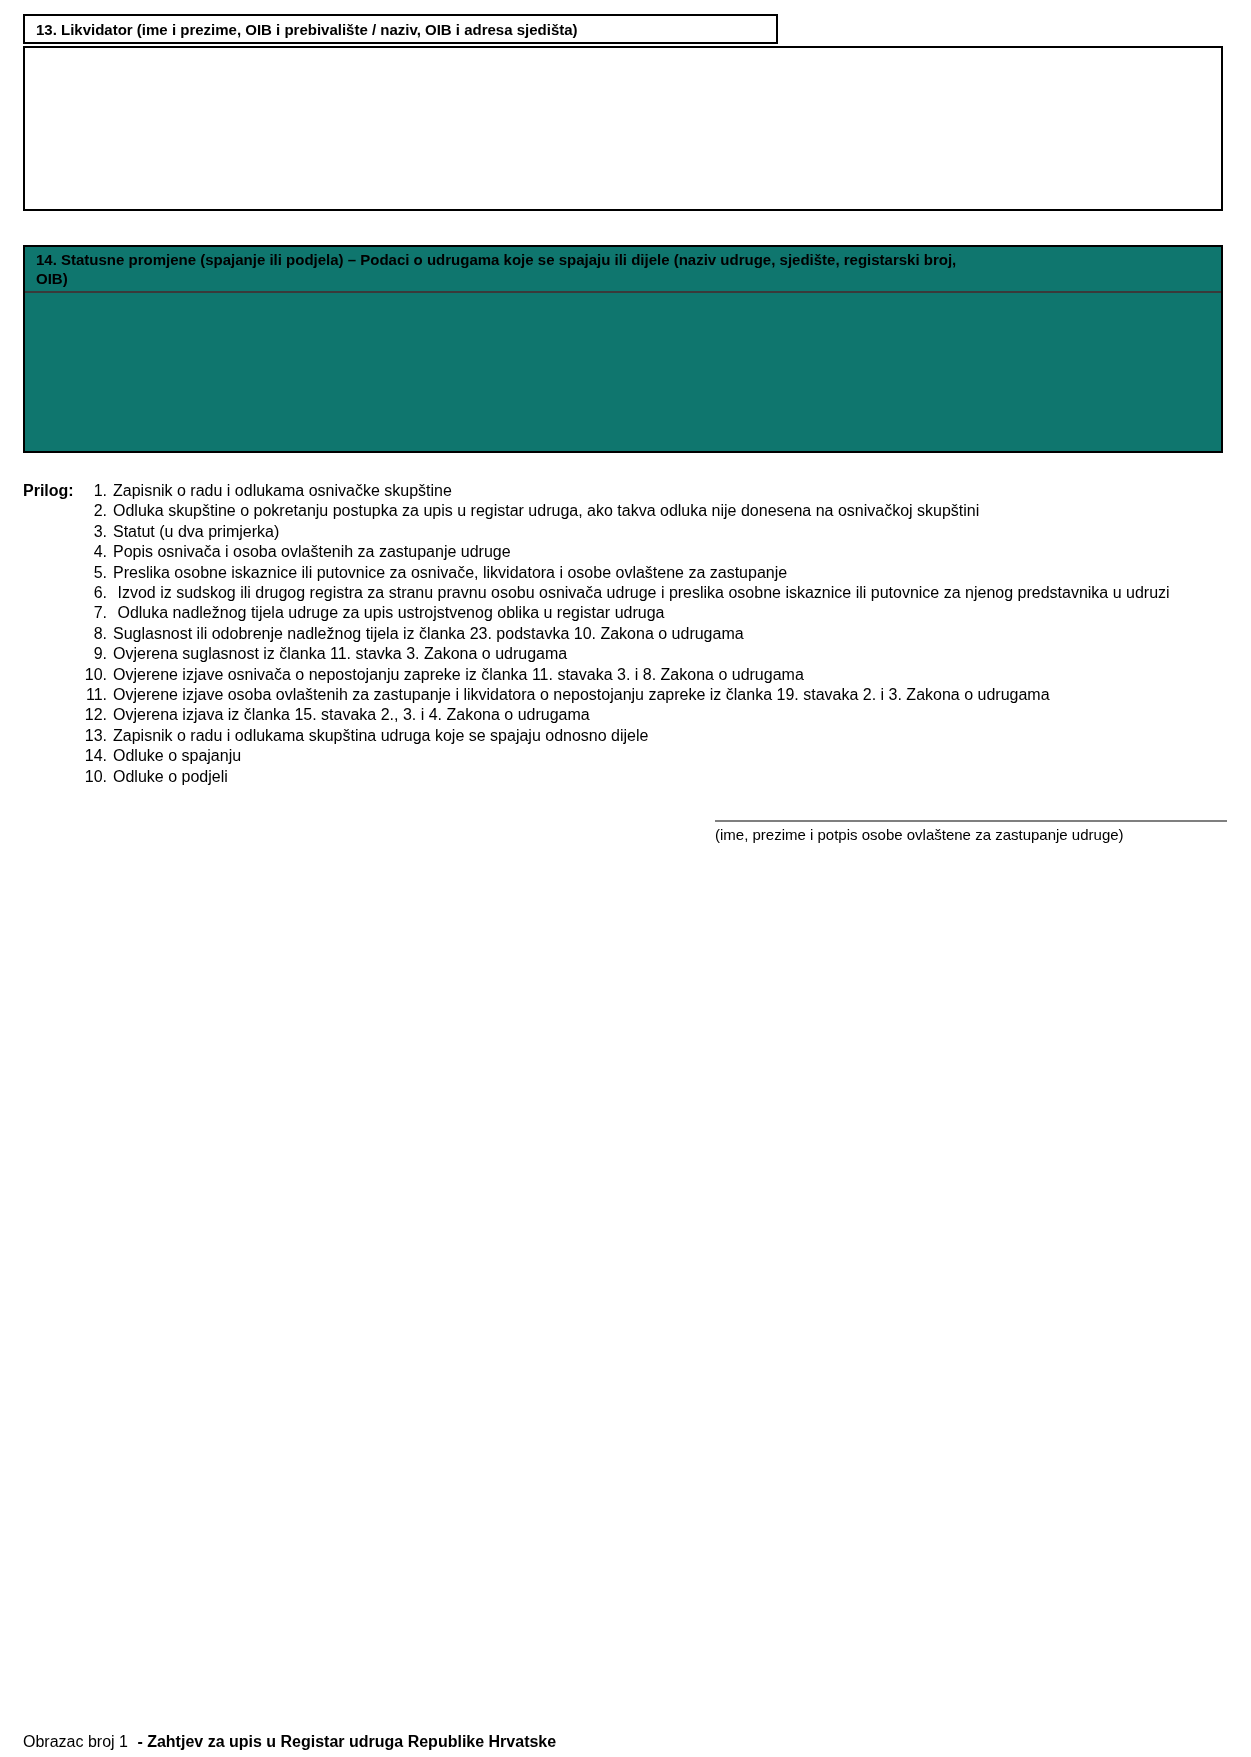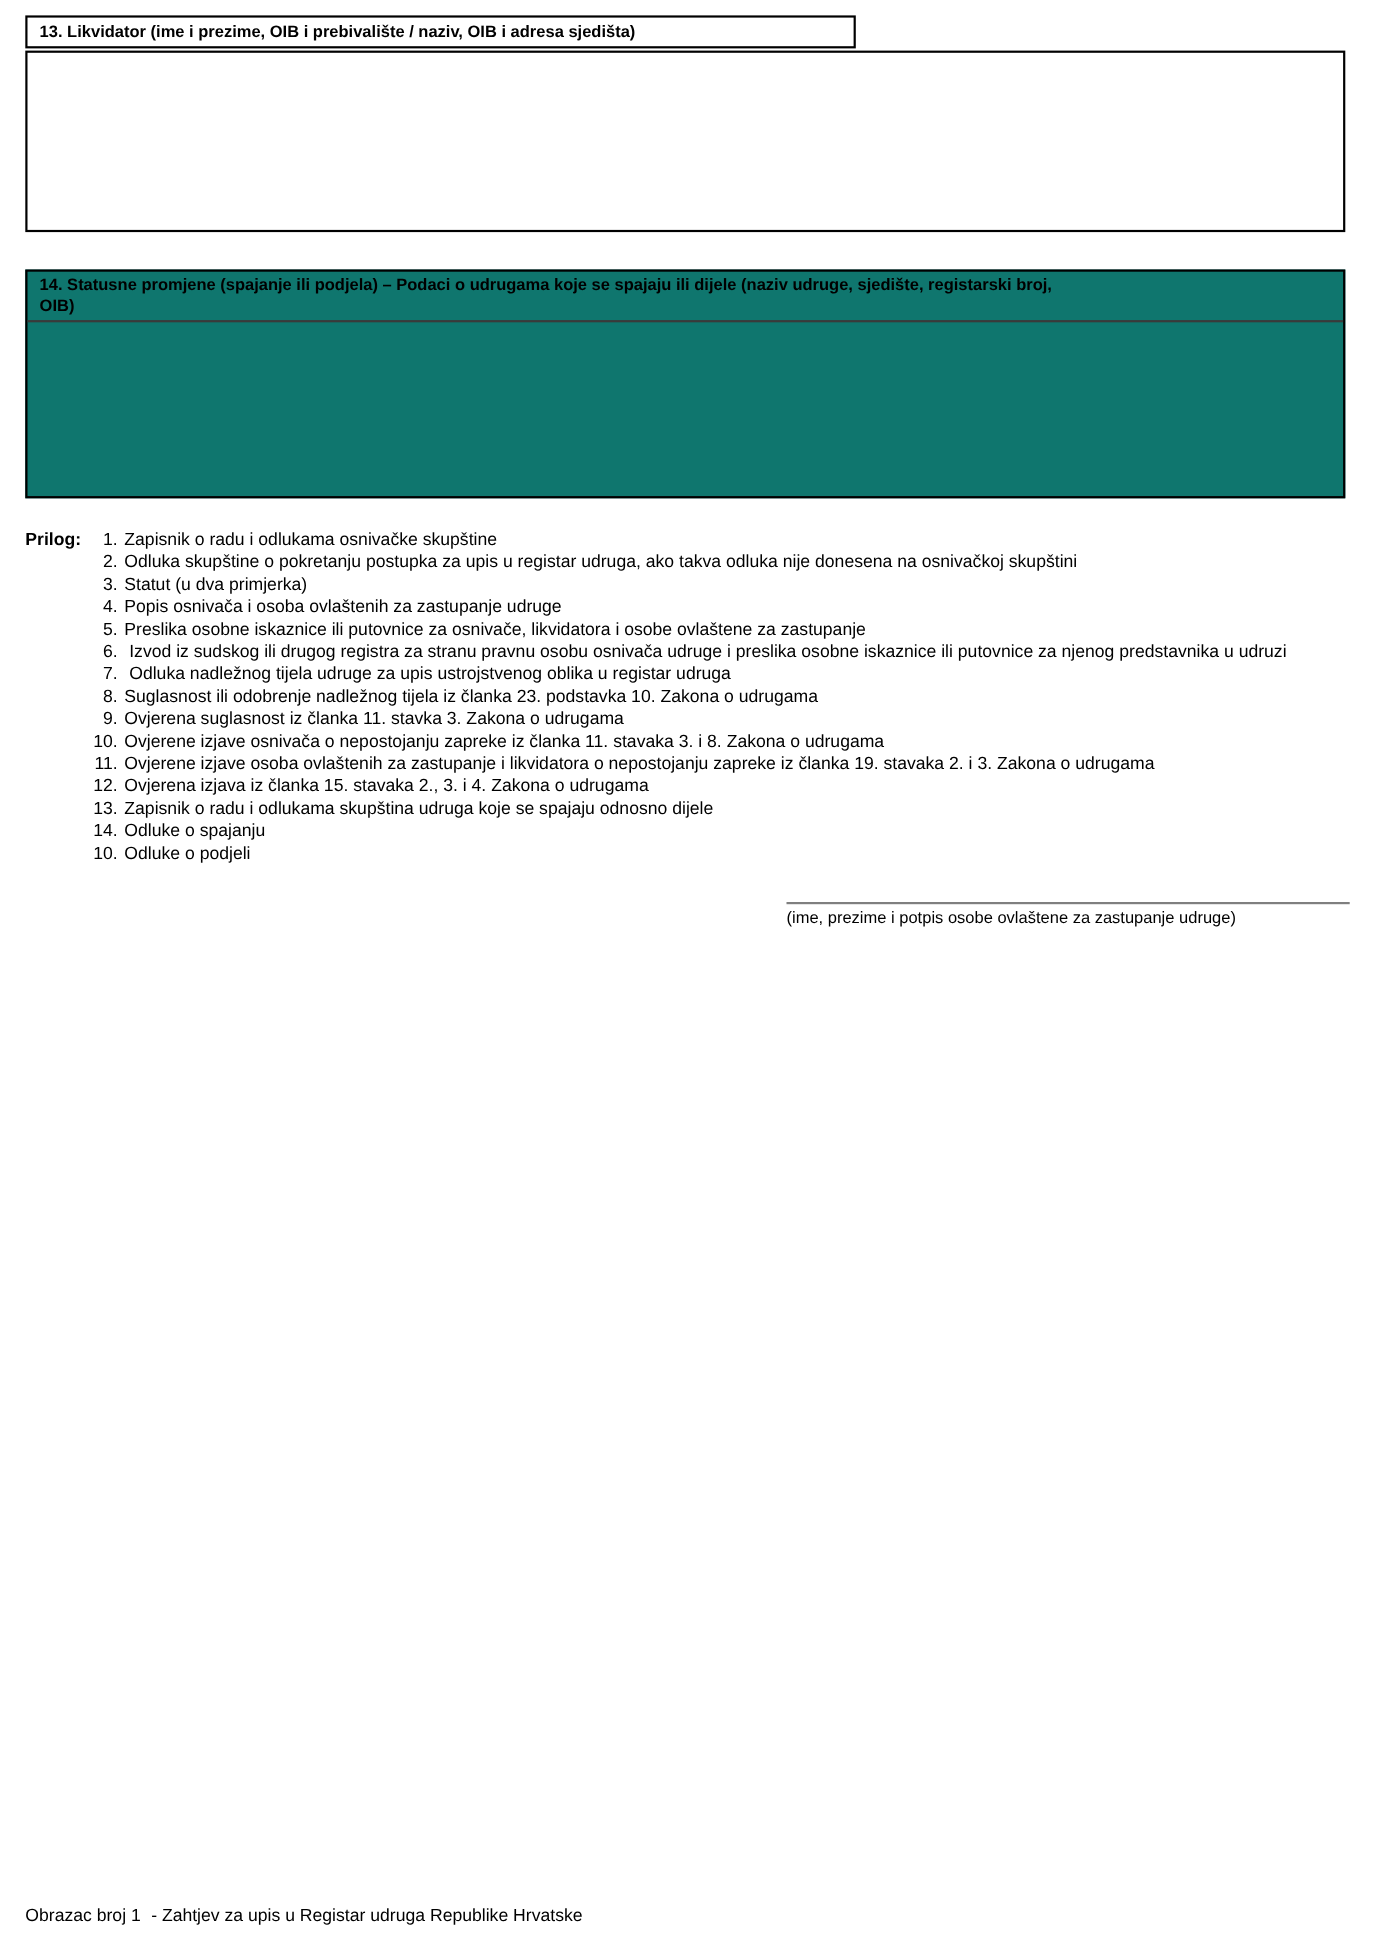--- a/index.html
+++ b/index.html
@@ -100,21 +100,21 @@
 
   
   .footer {
     position: absolute;
     left: 23px; top: 1731px;
     font-size: 16px;
     line-height: 22px;
     white-space: nowrap;
   }
   .f-ital { }
-  .f-bold { font-weight: normal; margin-left: 5px; }
+  .f-bold { font-weight: bold; margin-left: 5px; }
 </style>
 </head>
 <body>
 
 <div class="page">
 
   <div class="sec13-header">
     <span>13. Likvidator (ime i prezime, OIB i prebivalište / naziv, OIB i adresa sjedišta)</span>
   </div>
   <div class="sec13-field"></div>

